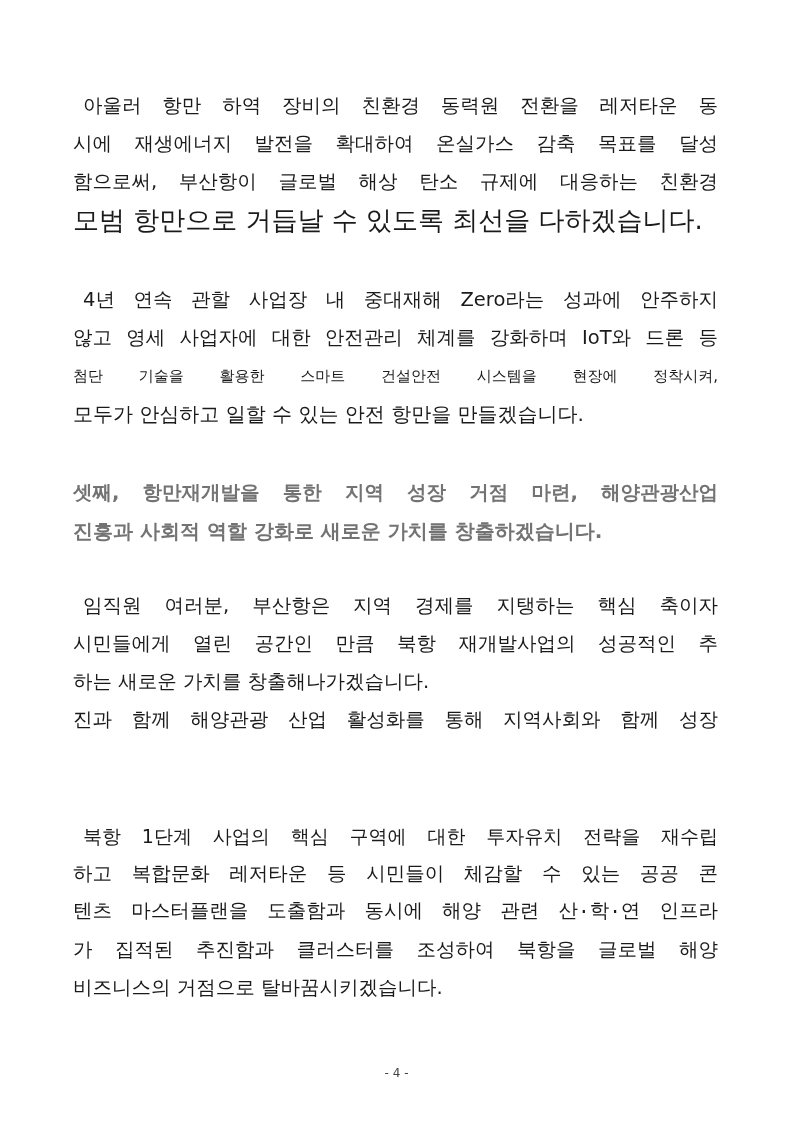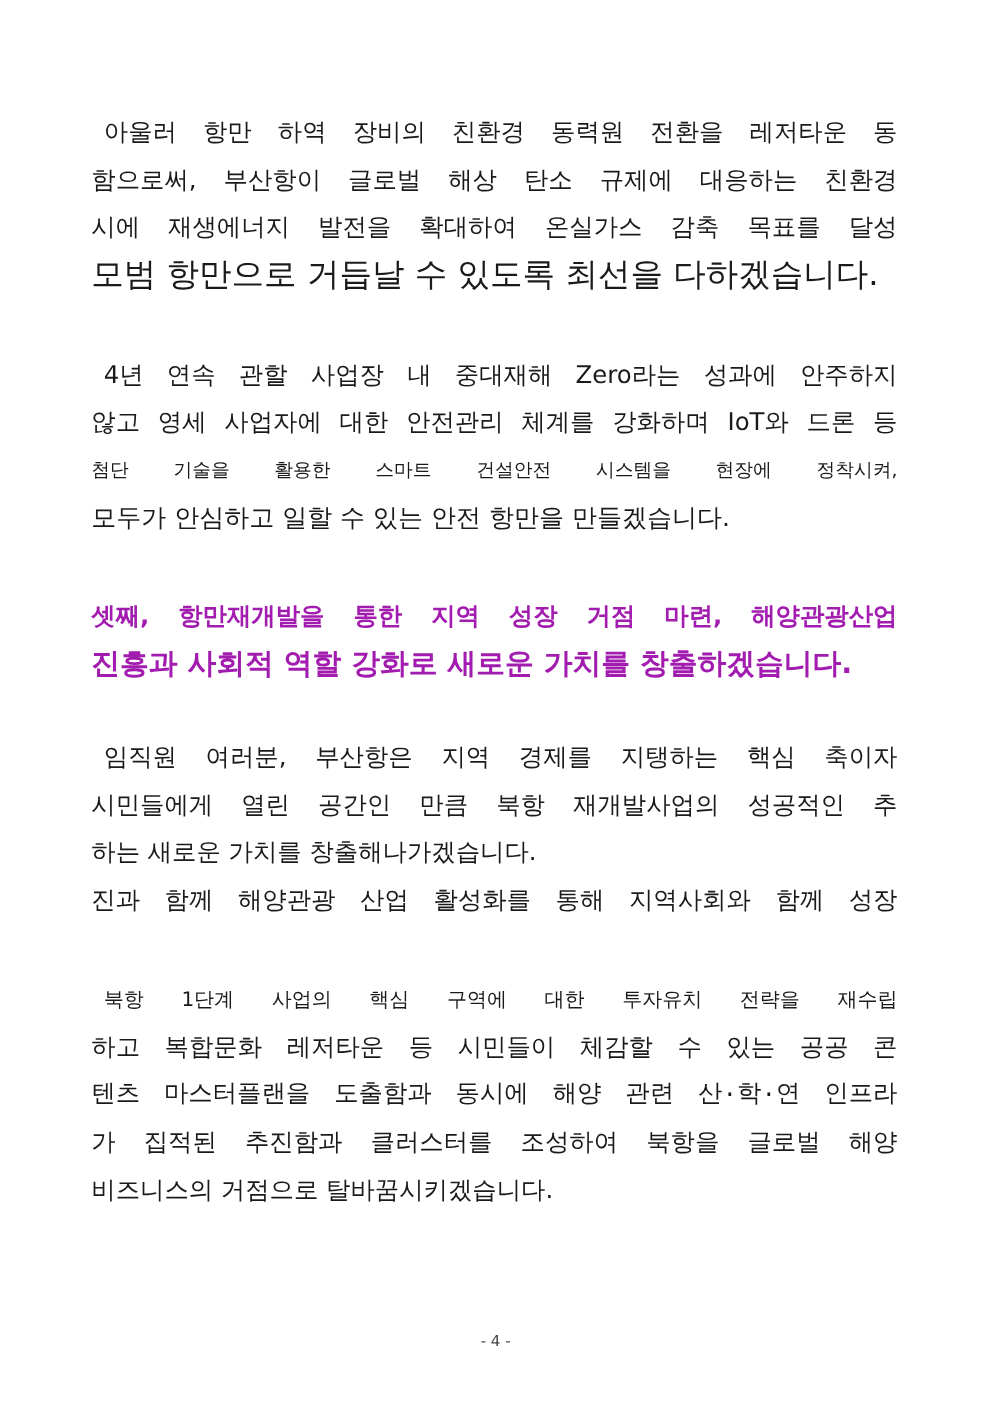--- a/index.html
+++ b/index.html
@@ -5,57 +5,57 @@
   html, body { margin: 0; padding: 0; background: #ffffff; }
   body { width: 793px; height: 1122px; position: relative; overflow: hidden;
          font-family: "DejaVu Sans", "Liberation Sans", sans-serif; color: #1a1a1a; }
   .page { position: absolute; left: 73px; top: 0; width: 645px; }
   .para { position: absolute; left: 0; width: 645px; }
   .line { display: block; height: 38px; line-height: 38px; font-size: 19.5px;
           text-align: justify; text-align-last: justify; white-space: nowrap;
           letter-spacing: 0px; }
   .line.last { text-align-last: left; }
   .line.indent { padding-left: 10px; }
-  .bold .line { font-weight: bold; color: #a21caf; }
+  .bold .line { font-weight: bold; color: #737373; }
   .footer { position: absolute; top: 1066px; left: 0; width: 793px; text-align: center;
             font-size: 12px; color: #444; font-family: "DejaVu Sans", sans-serif; }
 </style>
 </head>
 <body>
 
 <div class="page">
 
   <div class="para" style="top:87px;">
     <span class="line indent" style="white-space: nowrap; font-size: 19.5px;">아울러 항만 하역 장비의 친환경 동력원 전환을 레저타운 동</span>
+    <span class="line" style="white-space: nowrap; font-size: 19.5px;">시에 재생에너지 발전을 확대하여 온실가스 감축 목표를 달성</span>
     <span class="line" style="white-space: nowrap; font-size: 19.5px;">함으로써, 부산항이 글로벌 해상 탄소 규제에 대응하는 친환경</span>
-    <span class="line" style="white-space: nowrap; font-size: 19.5px;">시에 재생에너지 발전을 확대하여 온실가스 감축 목표를 달성</span>
     <span class="line last" style="white-space: nowrap; font-size: 26px;">모범 항만으로 거듭날 수 있도록 최선을 다하겠습니다.</span>
   </div>
 
   <div class="para" style="top:281px;">
     <span class="line indent" style="white-space: nowrap; font-size: 19.5px;">4년 연속 관할 사업장 내 중대재해 Zero라는 성과에 안주하지</span>
     <span class="line" style="white-space: nowrap; font-size: 19.5px;">않고 영세 사업자에 대한 안전관리 체계를 강화하며 IoT와 드론 등</span>
     <span class="line" style="white-space: nowrap; font-size: 15px;">첨단 기술을 활용한 스마트 건설안전 시스템을 현장에 정착시켜,</span>
     <span class="line last" style="white-space: nowrap; font-size: 20px;">모두가 안심하고 일할 수 있는 안전 항만을 만들겠습니다.</span>
   </div>
 
   <div class="para bold" style="top:474px;">
     <span class="line" style="white-space: nowrap; font-size: 19.5px;">셋째, 항만재개발을 통한 지역 성장 거점 마련, 해양관광산업</span>
-    <span class="line last" style="white-space: nowrap; font-size: 23px;">진흥과 사회적 역할 강화로 새로운 가치를 창출하겠습니다.</span>
+    <span class="line last" style="white-space: nowrap; font-size: 20px;">진흥과 사회적 역할 강화로 새로운 가치를 창출하겠습니다.</span>
   </div>
 
   <div class="para" style="top:587px;">
     <span class="line indent" style="white-space: nowrap; font-size: 19.5px;">임직원 여러분, 부산항은 지역 경제를 지탱하는 핵심 축이자</span>
     <span class="line" style="white-space: nowrap; font-size: 19.5px;">시민들에게 열린 공간인 만큼 북항 재개발사업의 성공적인 추</span>
     <span class="line last" style="white-space: nowrap; font-size: 19.5px;">하는 새로운 가치를 창출해나가겠습니다.</span>
     <span class="line" style="white-space: nowrap; font-size: 19.5px;">진과 함께 해양관광 산업 활성화를 통해 지역사회와 함께 성장</span>
   </div>
 
   <div class="para" style="top:781px;">
-    <span class="line indent" style="white-space: nowrap; font-size: 16px;">북항 1단계 사업의 핵심 구역에 대한 투자유치 전략을 재수립</span>
+    <span class="line indent" style="white-space: nowrap; font-size: 19px; margin-top: 36px;">북항 1단계 사업의 핵심 구역에 대한 투자유치 전략을 재수립</span>
     <span class="line" style="white-space: nowrap; font-size: 19.5px;">하고 복합문화 레저타운 등 시민들이 체감할 수 있는 공공 콘</span>
     <span class="line" style="white-space: nowrap; font-size: 19.5px; font-family: Liberation Mono, monospace;">텐츠 마스터플랜을 도출함과 동시에 해양 관련 산·학·연 인프라</span>
     <span class="line" style="white-space: nowrap; font-size: 19.5px;">가 집적된 추진함과 클러스터를 조성하여 북항을 글로벌 해양</span>
     <span class="line last" style="white-space: nowrap; font-size: 19.5px;">비즈니스의 거점으로 탈바꿈시키겠습니다.</span>
   </div>
 
 </div>
 
 <div class="footer">- 4 -</div>
 

